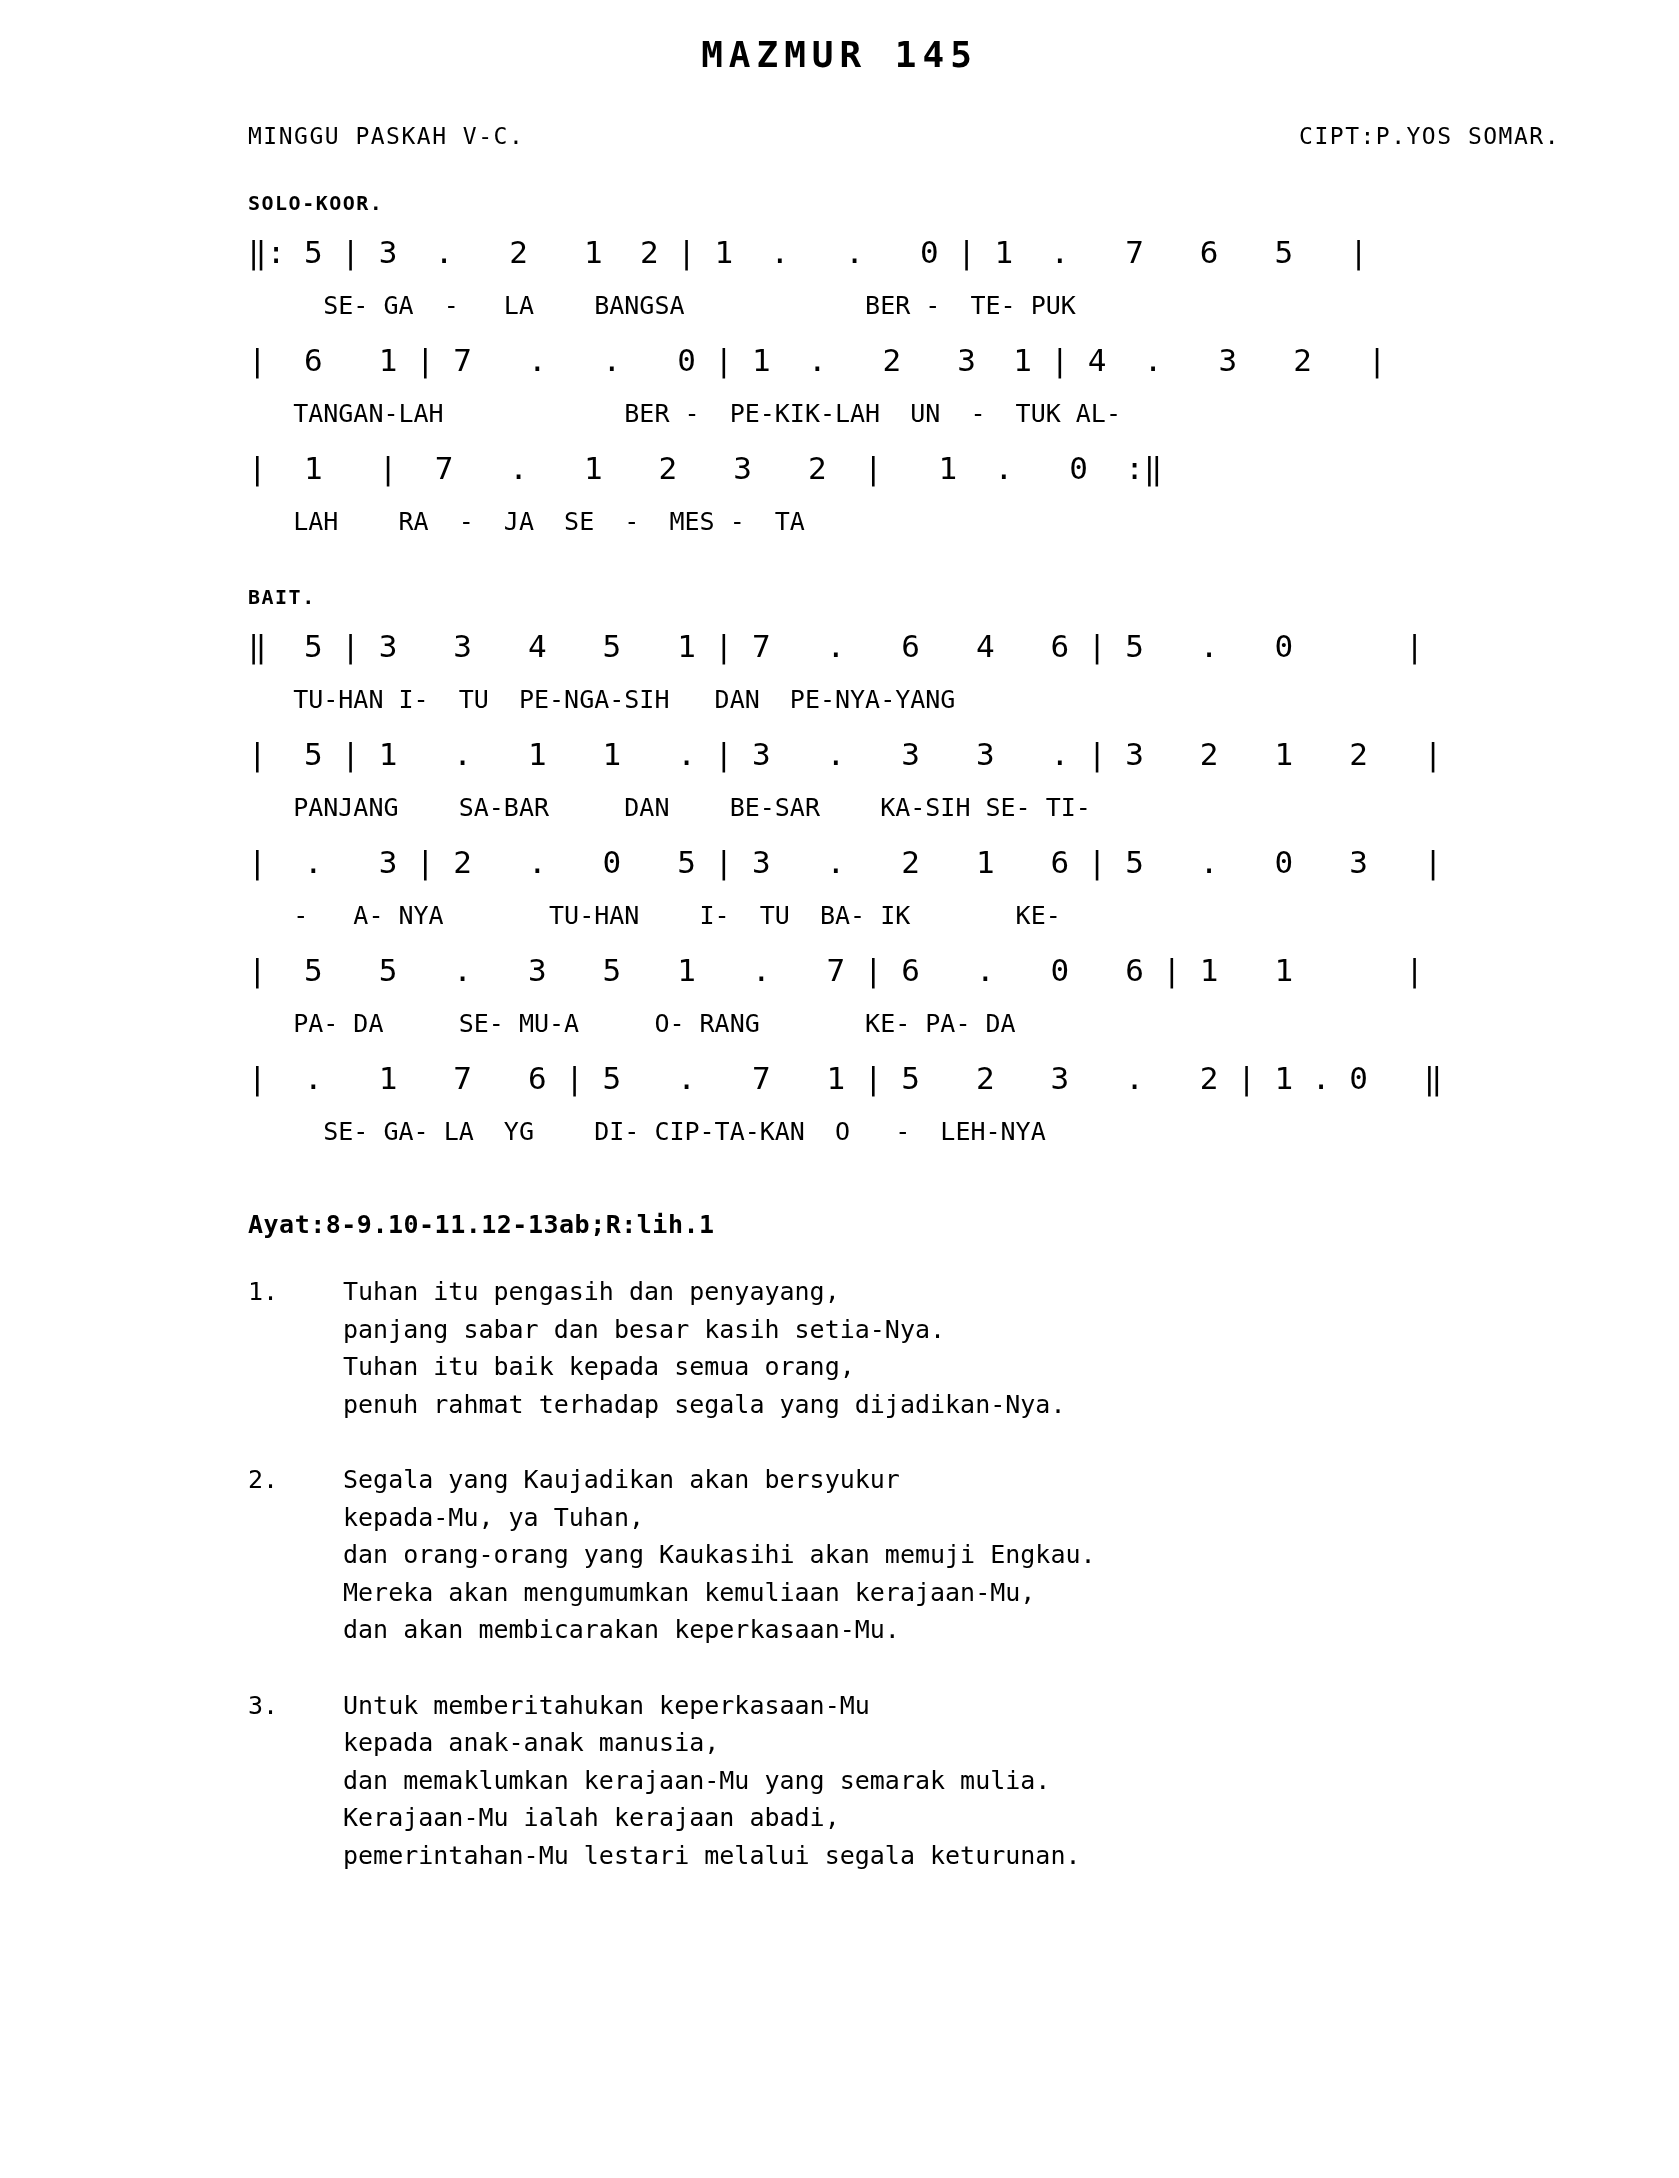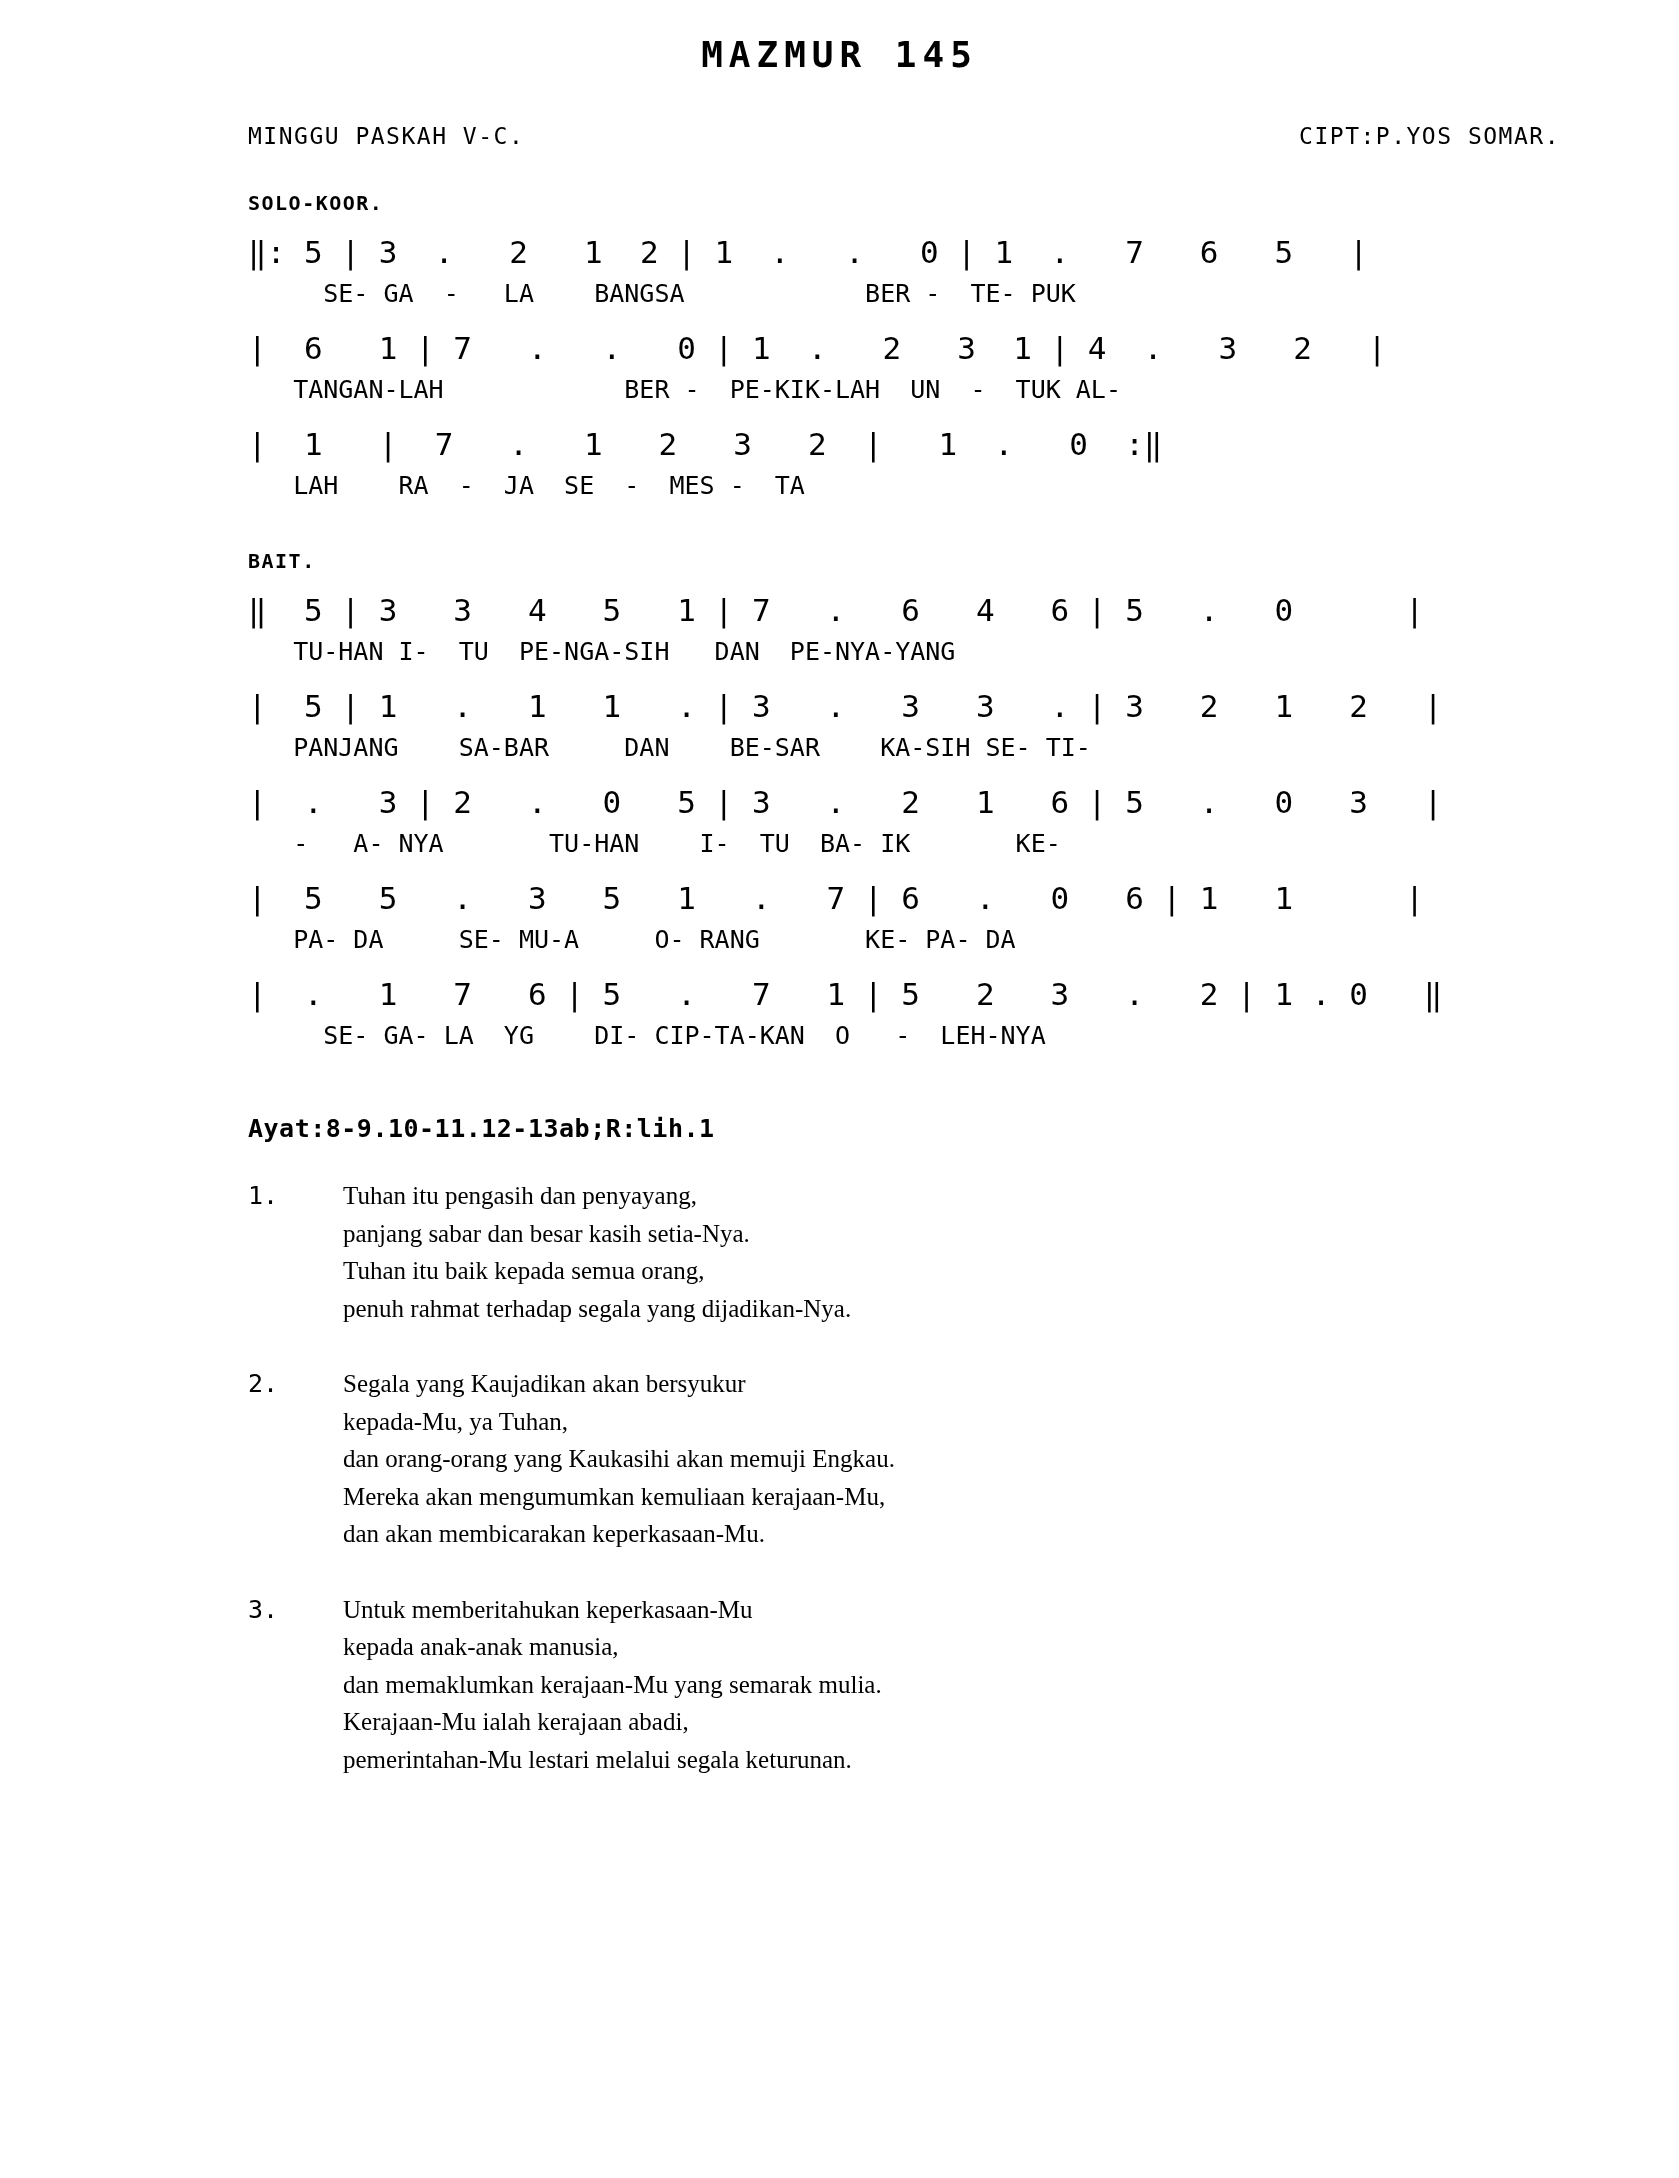--- a/index.html
+++ b/index.html
@@ -54,21 +54,21 @@
     font-size: 31px;
     letter-spacing: 0px;
     white-space: pre;
     line-height: 1.0;
     height: 38px;
   }
   .lyr {
     font-size: 25px;
     white-space: pre;
     line-height: 1.0;
-    margin-top: 6px;
+    margin-top: 18px;
     height: 34px;
   }
   .ayat {
     margin: 57px 0 0 248px;
     font-size: 25px;
     font-weight: bold;
     letter-spacing: 0.5px;
   }
   .verses {
     margin: 34px 0 0 248px;
@@ -79,21 +79,20 @@
   }
   .vnum {
     width: 95px;
     flex: 0 0 95px;
     font-size: 25px;
     line-height: 1.5;
   }
   .vlines {
     font-size: 25px;
     line-height: 1.5;
-    font-family: Liberation Serif, serif;
   }
   .vline {
     white-space: pre;
   }
 </style>
 </head>
 <body>
 
 <div class="page">
 

